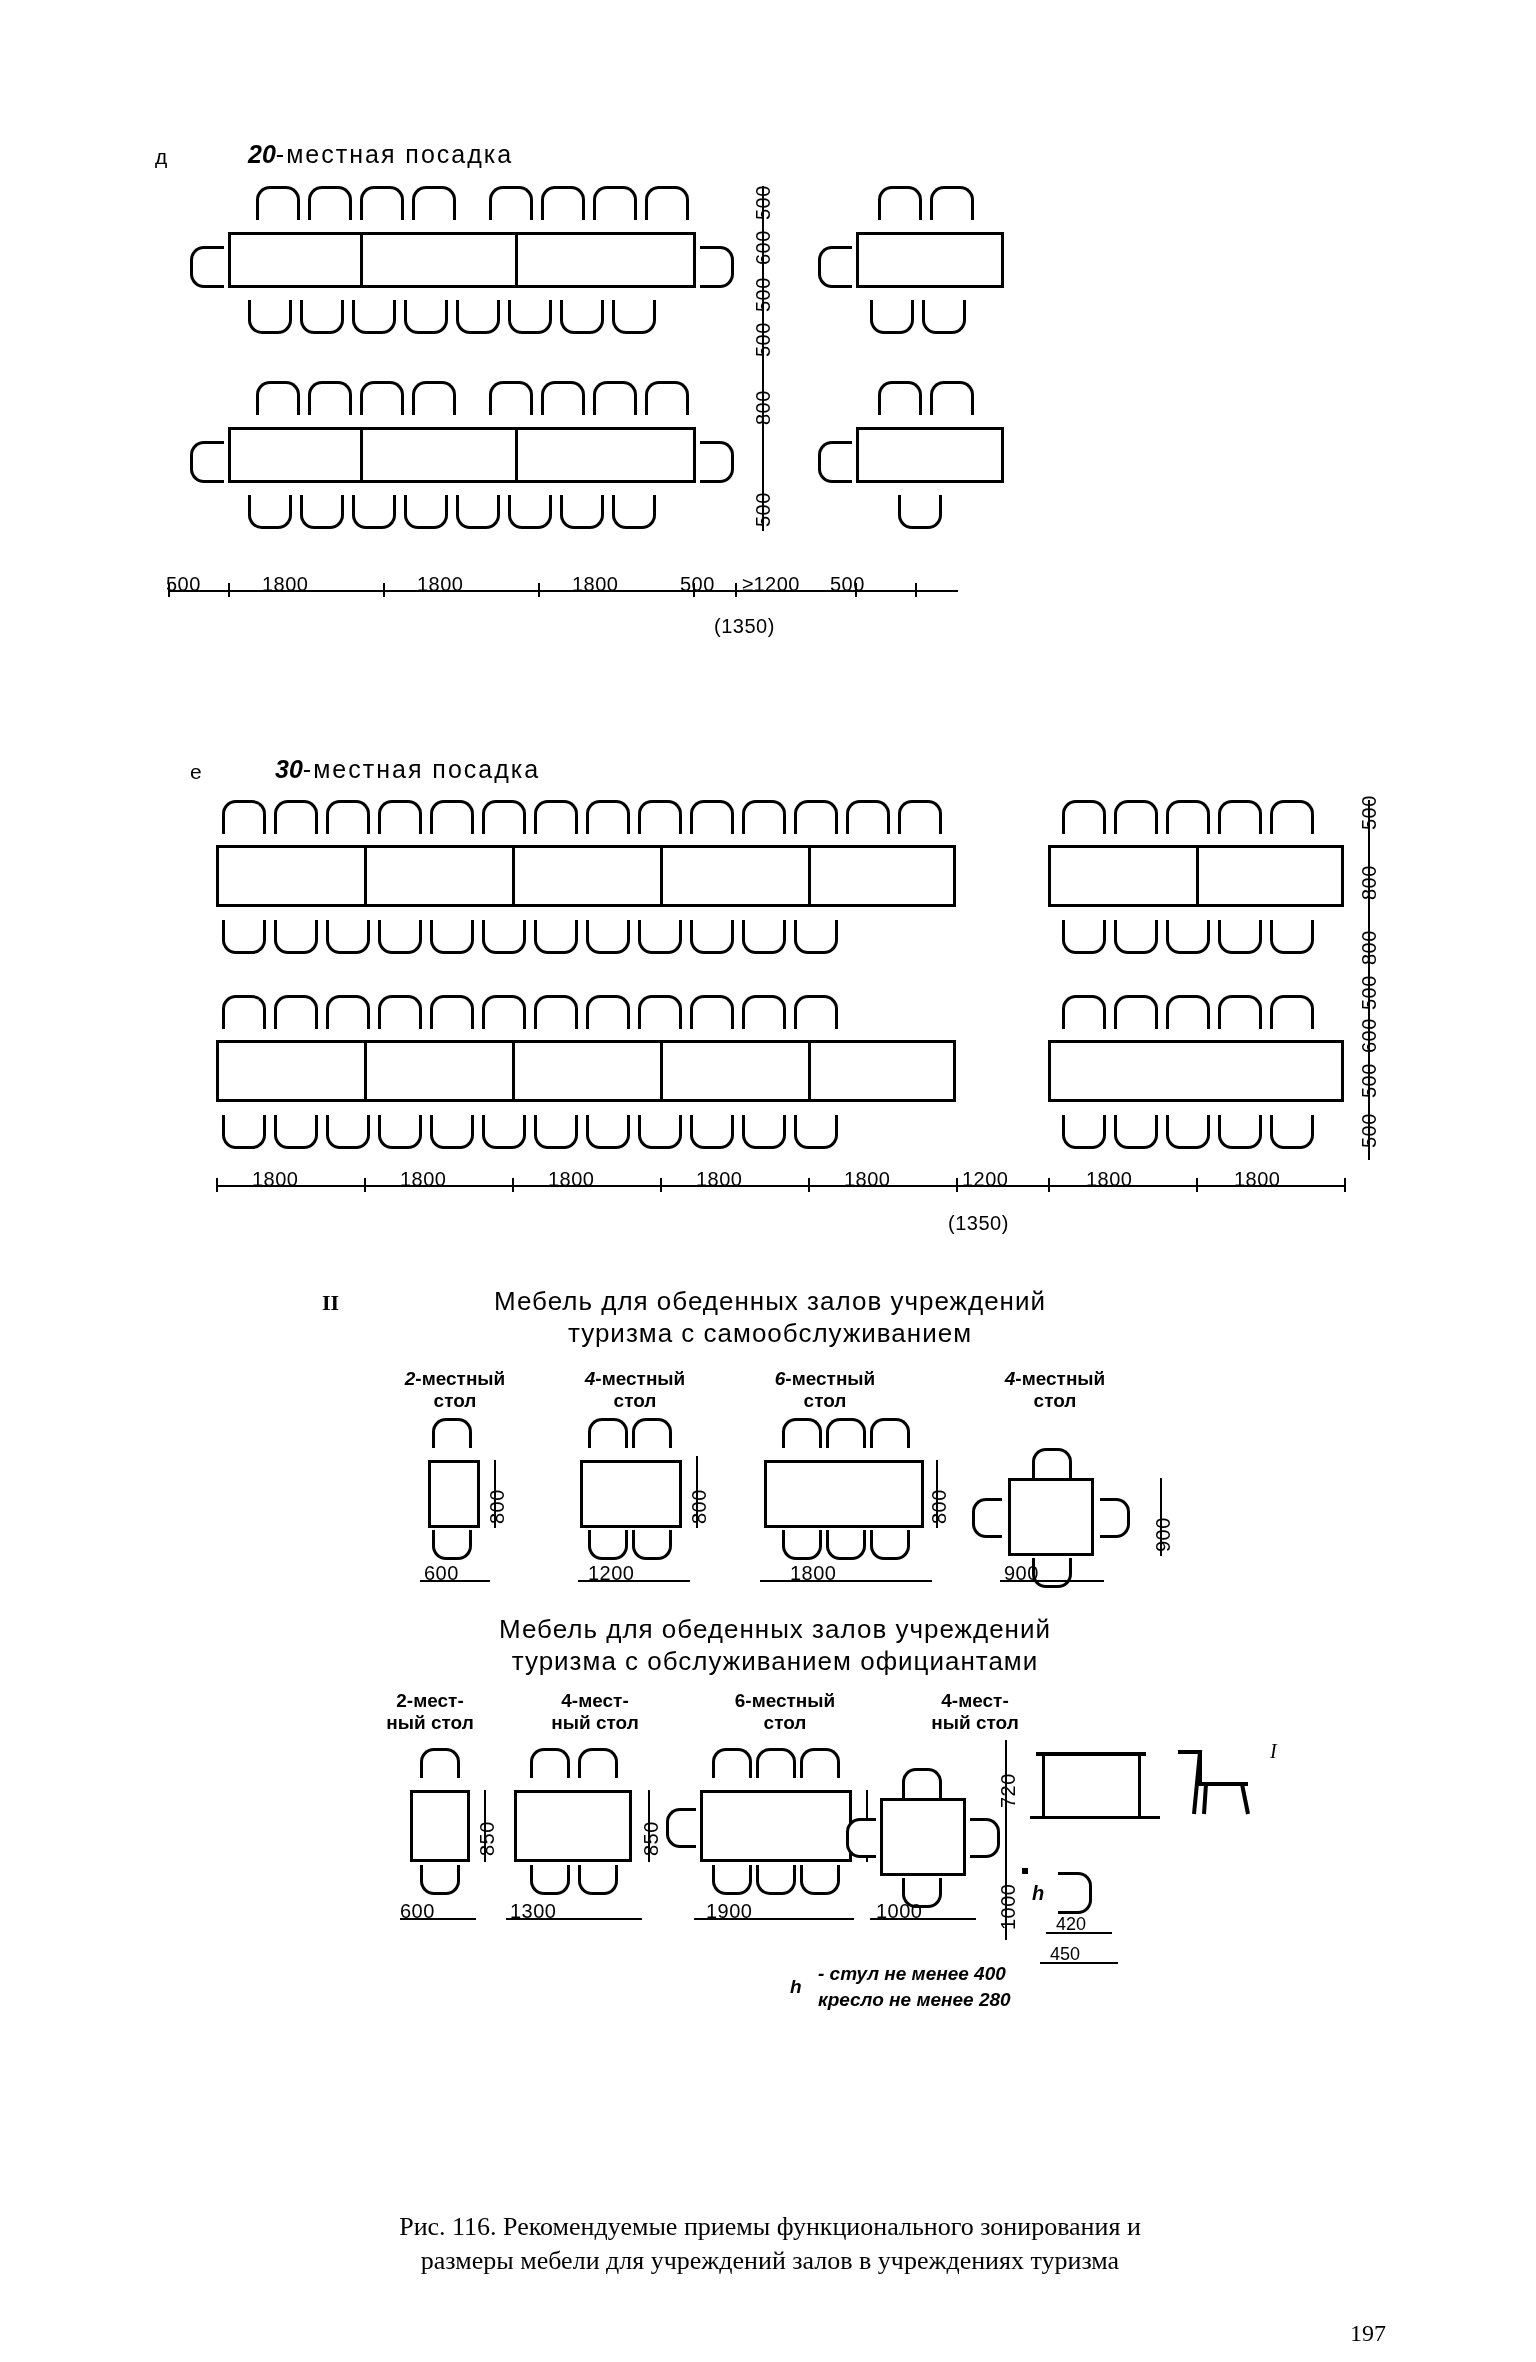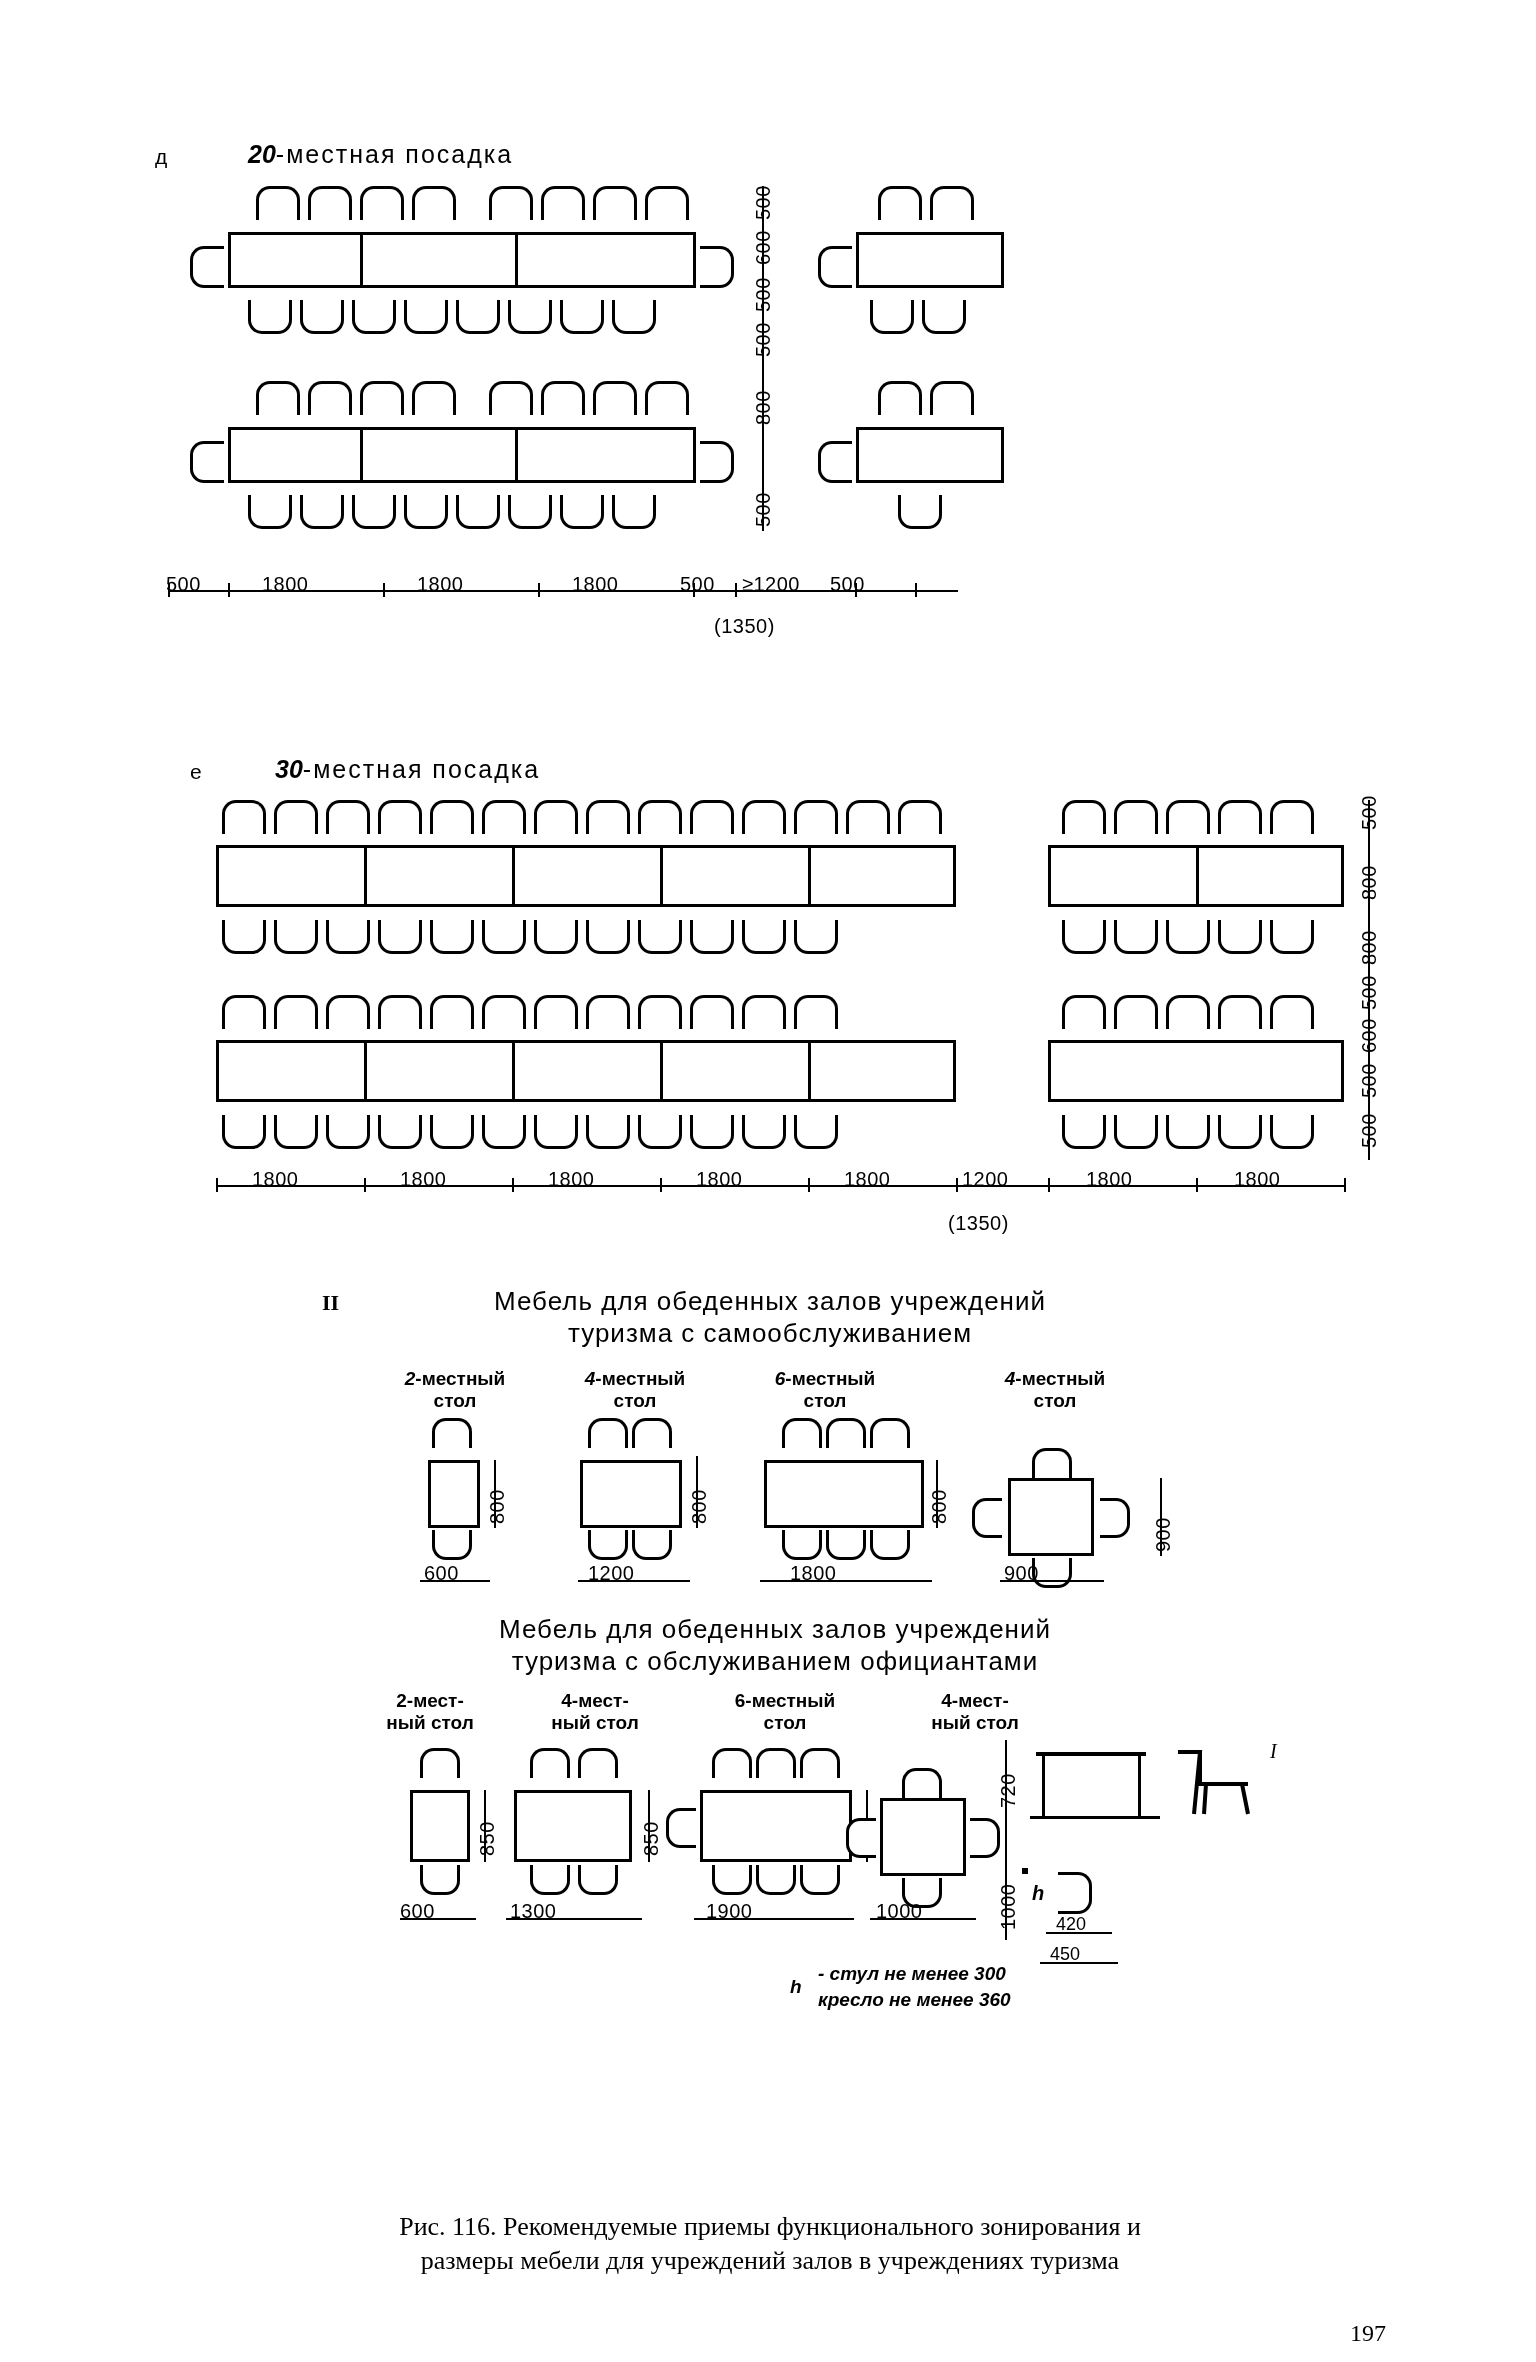--- a/index.html
+++ b/index.html
@@ -406,22 +406,22 @@
 
   <div class="lbl" style="left:1032px;top:1882px;font-size:20px;font-style:italic;font-weight:bold;">h</div>
   <div class="chair right" style="left:1058px;top:1872px;width:34px;height:42px;"></div>
   <div class="table" style="left:1022px;top:1868px;width:2px;height:0px;"></div>
   <div class="dline" style="left:1046px;top:1932px;width:66px;"></div>
   <div class="lbl dim-sm" style="left:1056px;top:1914px;">420</div>
   <div class="dline" style="left:1040px;top:1962px;width:78px;"></div>
   <div class="lbl dim-sm" style="left:1050px;top:1944px;">450</div>
 
   <div class="note" style="left:790px;top:1975px;">h</div>
-  <div class="note" style="left:818px;top:1962px;">- стул не менее 300</div>
-  <div class="note" style="left:818px;top:1988px;">кресло не менее 360</div>
+  <div class="note" style="left:818px;top:1962px;">- стул не менее 400</div>
+  <div class="note" style="left:818px;top:1988px;">кресло не менее 280</div>
 
   <div class="caption">
     <div>Рис. 116. Рекомендуемые приемы функционального зонирования и</div>
     <div>размеры мебели для учреждений залов в учреждениях туризма</div>
   </div>
   <div class="pageno">197</div>
 
 </div>
 
 </body></html>

